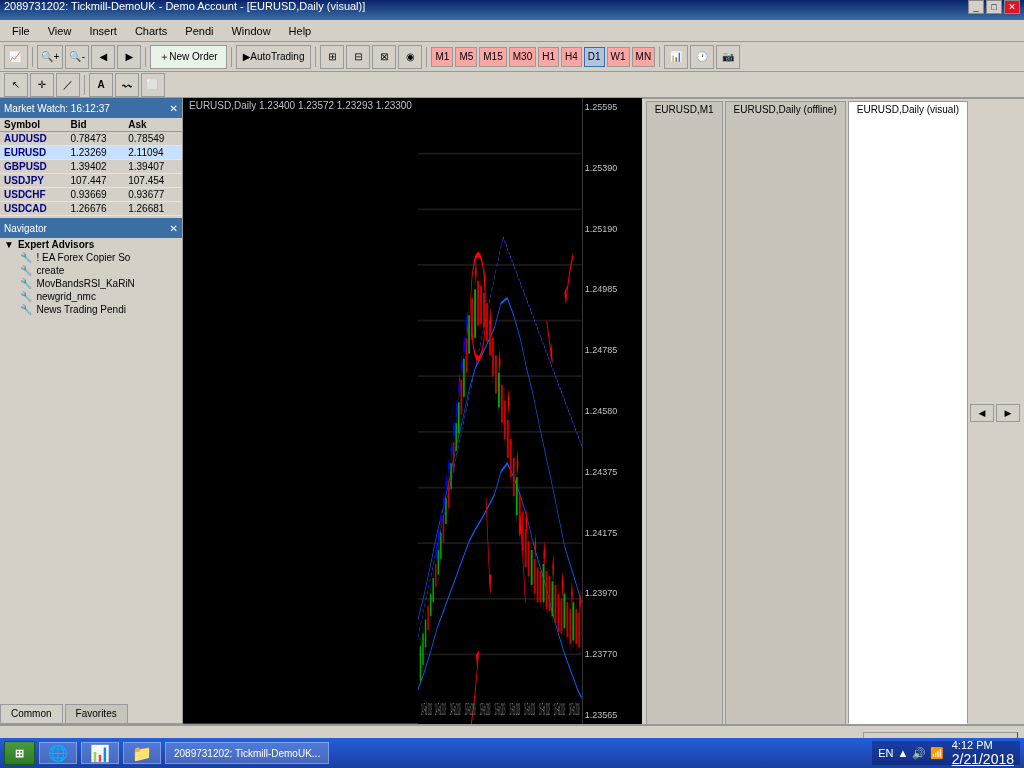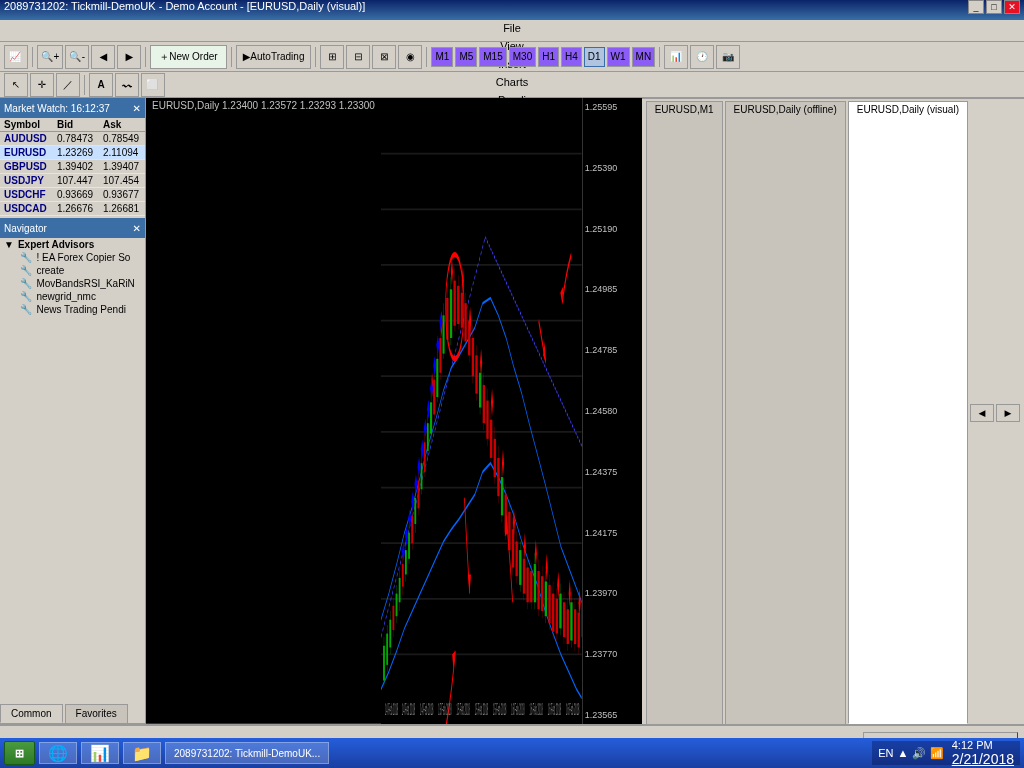--- a/index.html
+++ b/index.html
@@ -29,21 +29,20 @@
 
     
     .menu-bar {
       background: #d4d0c8;
       height: 22px;
       display: flex;
       align-items: center;
       border-bottom: 1px solid #999;
       padding: 0 4px;
       gap: 2px;
-      flex-direction: column;
     }
     .menu-item {
       padding: 2px 8px;
       font-size: 11px;
       cursor: pointer;
       height: 20px;
       display: flex; align-items: center;
     }
 
     
@@ -67,21 +66,21 @@
       cursor: pointer;
       font-size: 10px;
       padding: 0 3px;
     }
     .tb-separator { width: 1px; height: 20px; background: #999; margin: 0 2px; }
 
     
     .tf-btn {
       height: 20px;
       min-width: 20px;
-      background: #8b5cf6;
+      background: #fca5a5;
       border: 1px solid #999;
       font-size: 10px;
       cursor: pointer;
       padding: 0 3px;
       display: flex; align-items: center; justify-content: center;
     }
     .tf-btn.active { background: #b0c4e0; border-color: #3a6ea5; }
 
     
     .toolbar2 {
@@ -95,21 +94,21 @@
     }
 
     
     .main-layout {
       display: flex;
       height: calc(768px - 20px - 22px - 30px - 26px - 22px - 22px);
     }
 
     
     .left-panel {
-      width: 146px;
+      width: 183px;
       background: #d4d0c8;
       border-right: 1px solid #999;
       display: flex;
       flex-direction: column;
       flex-shrink: 0;
     }
 
     
     .panel-header {
       background: #3a6ea5;

